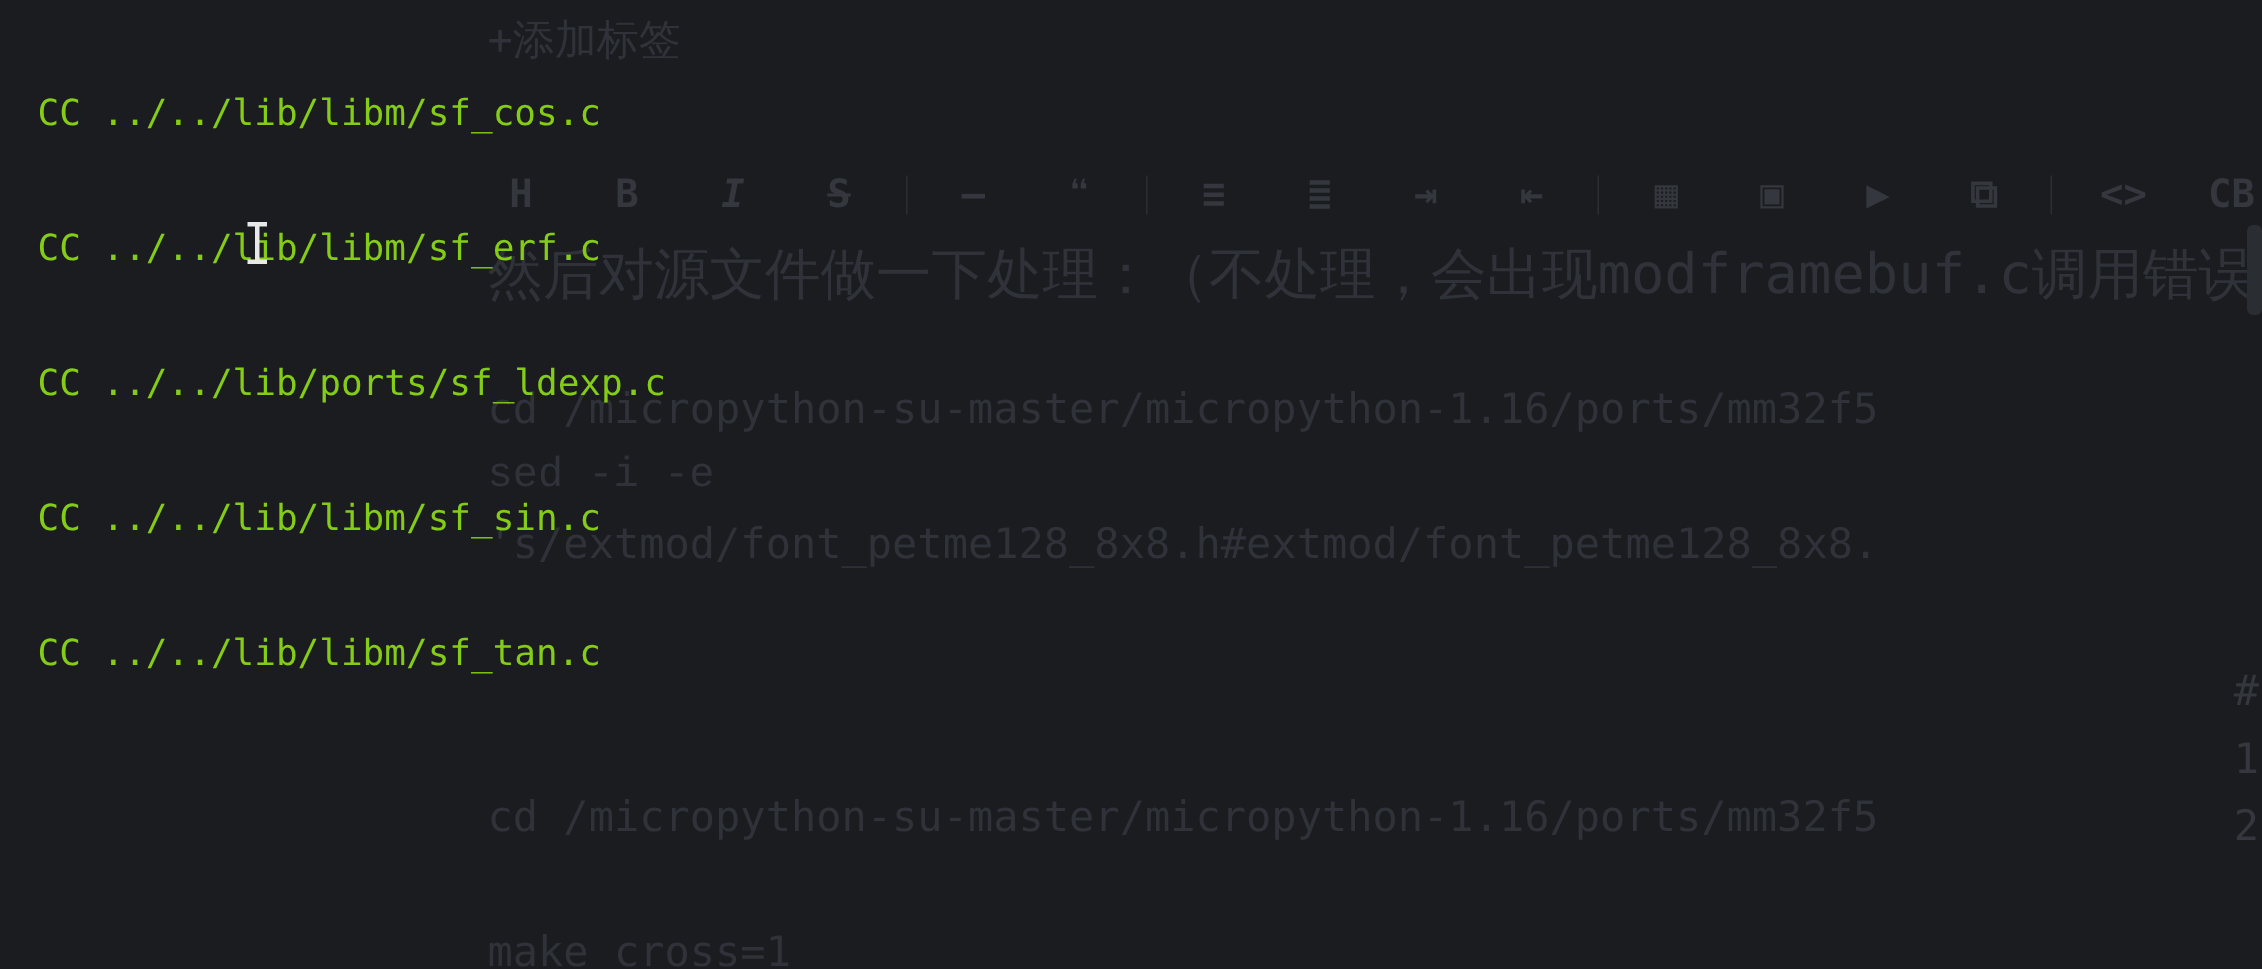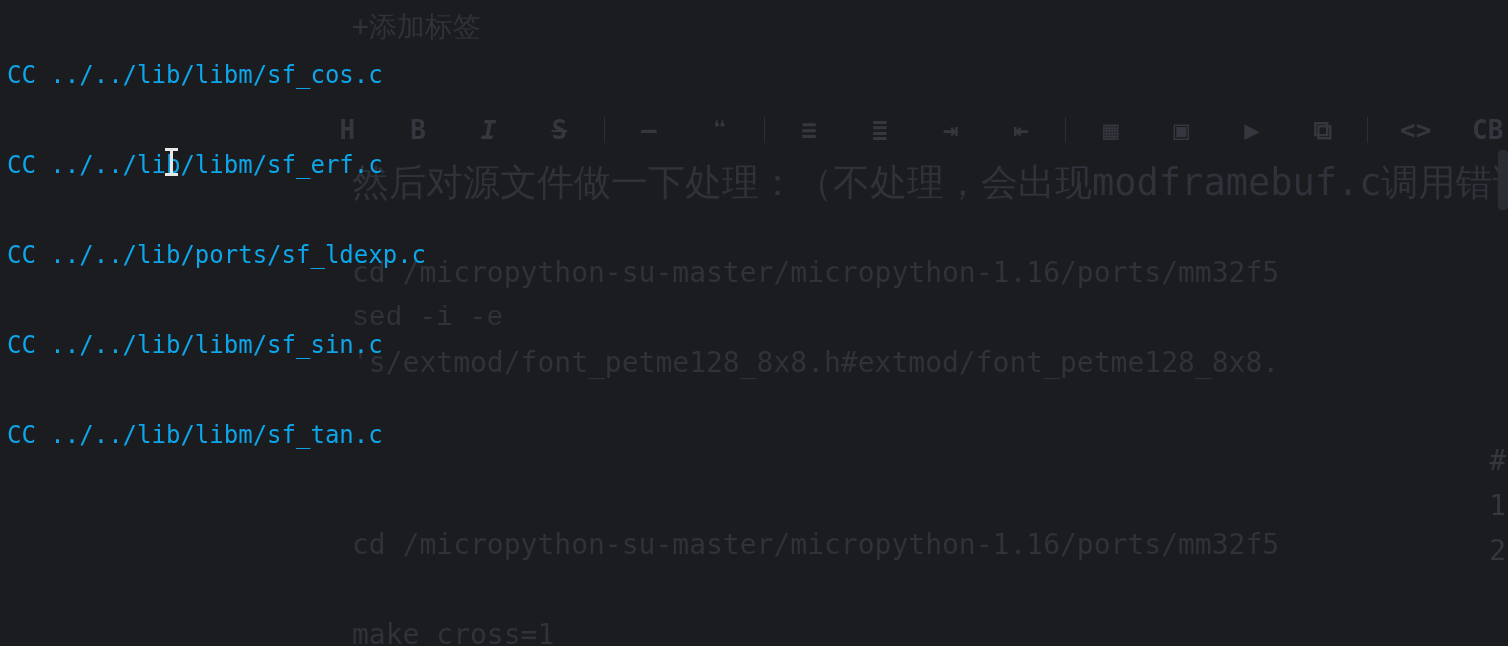--- a/index.html
+++ b/index.html
@@ -19,21 +19,21 @@
   
   .editor-bg {
     position: absolute;
     inset: 0;
     color: #2f3238;
     user-select: none;
     z-index: 0;
   }
   .editor-bg .line {
     position: absolute;
-    left: 352px;
+    left: 325px;
     white-space: pre;
     font-family: "PingFang SC", "Microsoft YaHei", "Menlo", monospace;
     font-size: 28px;
   }
   .editor-bg .tag-line   { top: 12px; }
   .editor-bg .l1 { top: 168px; font-size: 37px; }
   .editor-bg .l2 { top: 258px; }
   .editor-bg .l3 { top: 303px; font-family: Liberation Mono, monospace; }
   .editor-bg .l4 { top: 348px; }
   .editor-bg .l5 { top: 393px; }
@@ -85,24 +85,24 @@
     width: 10px;
     height: 60px;
     background: #2a2d32;
     border-radius: 4px;
   }
 
   
   .terminal {
     position: absolute;
     inset: 0;
-    padding: 0 8px 0 7px;
+    padding: 0 8px 0 25px;
     z-index: 1;
     white-space: pre;
-    color: #0ea5e9;
+    color: #84cc16;
     letter-spacing: 0px;
   }
   .terminal .row {
     height: 30px;
   }
 
   .ibeam {
     position: absolute;
     left: 163px;
     top: 148px;

